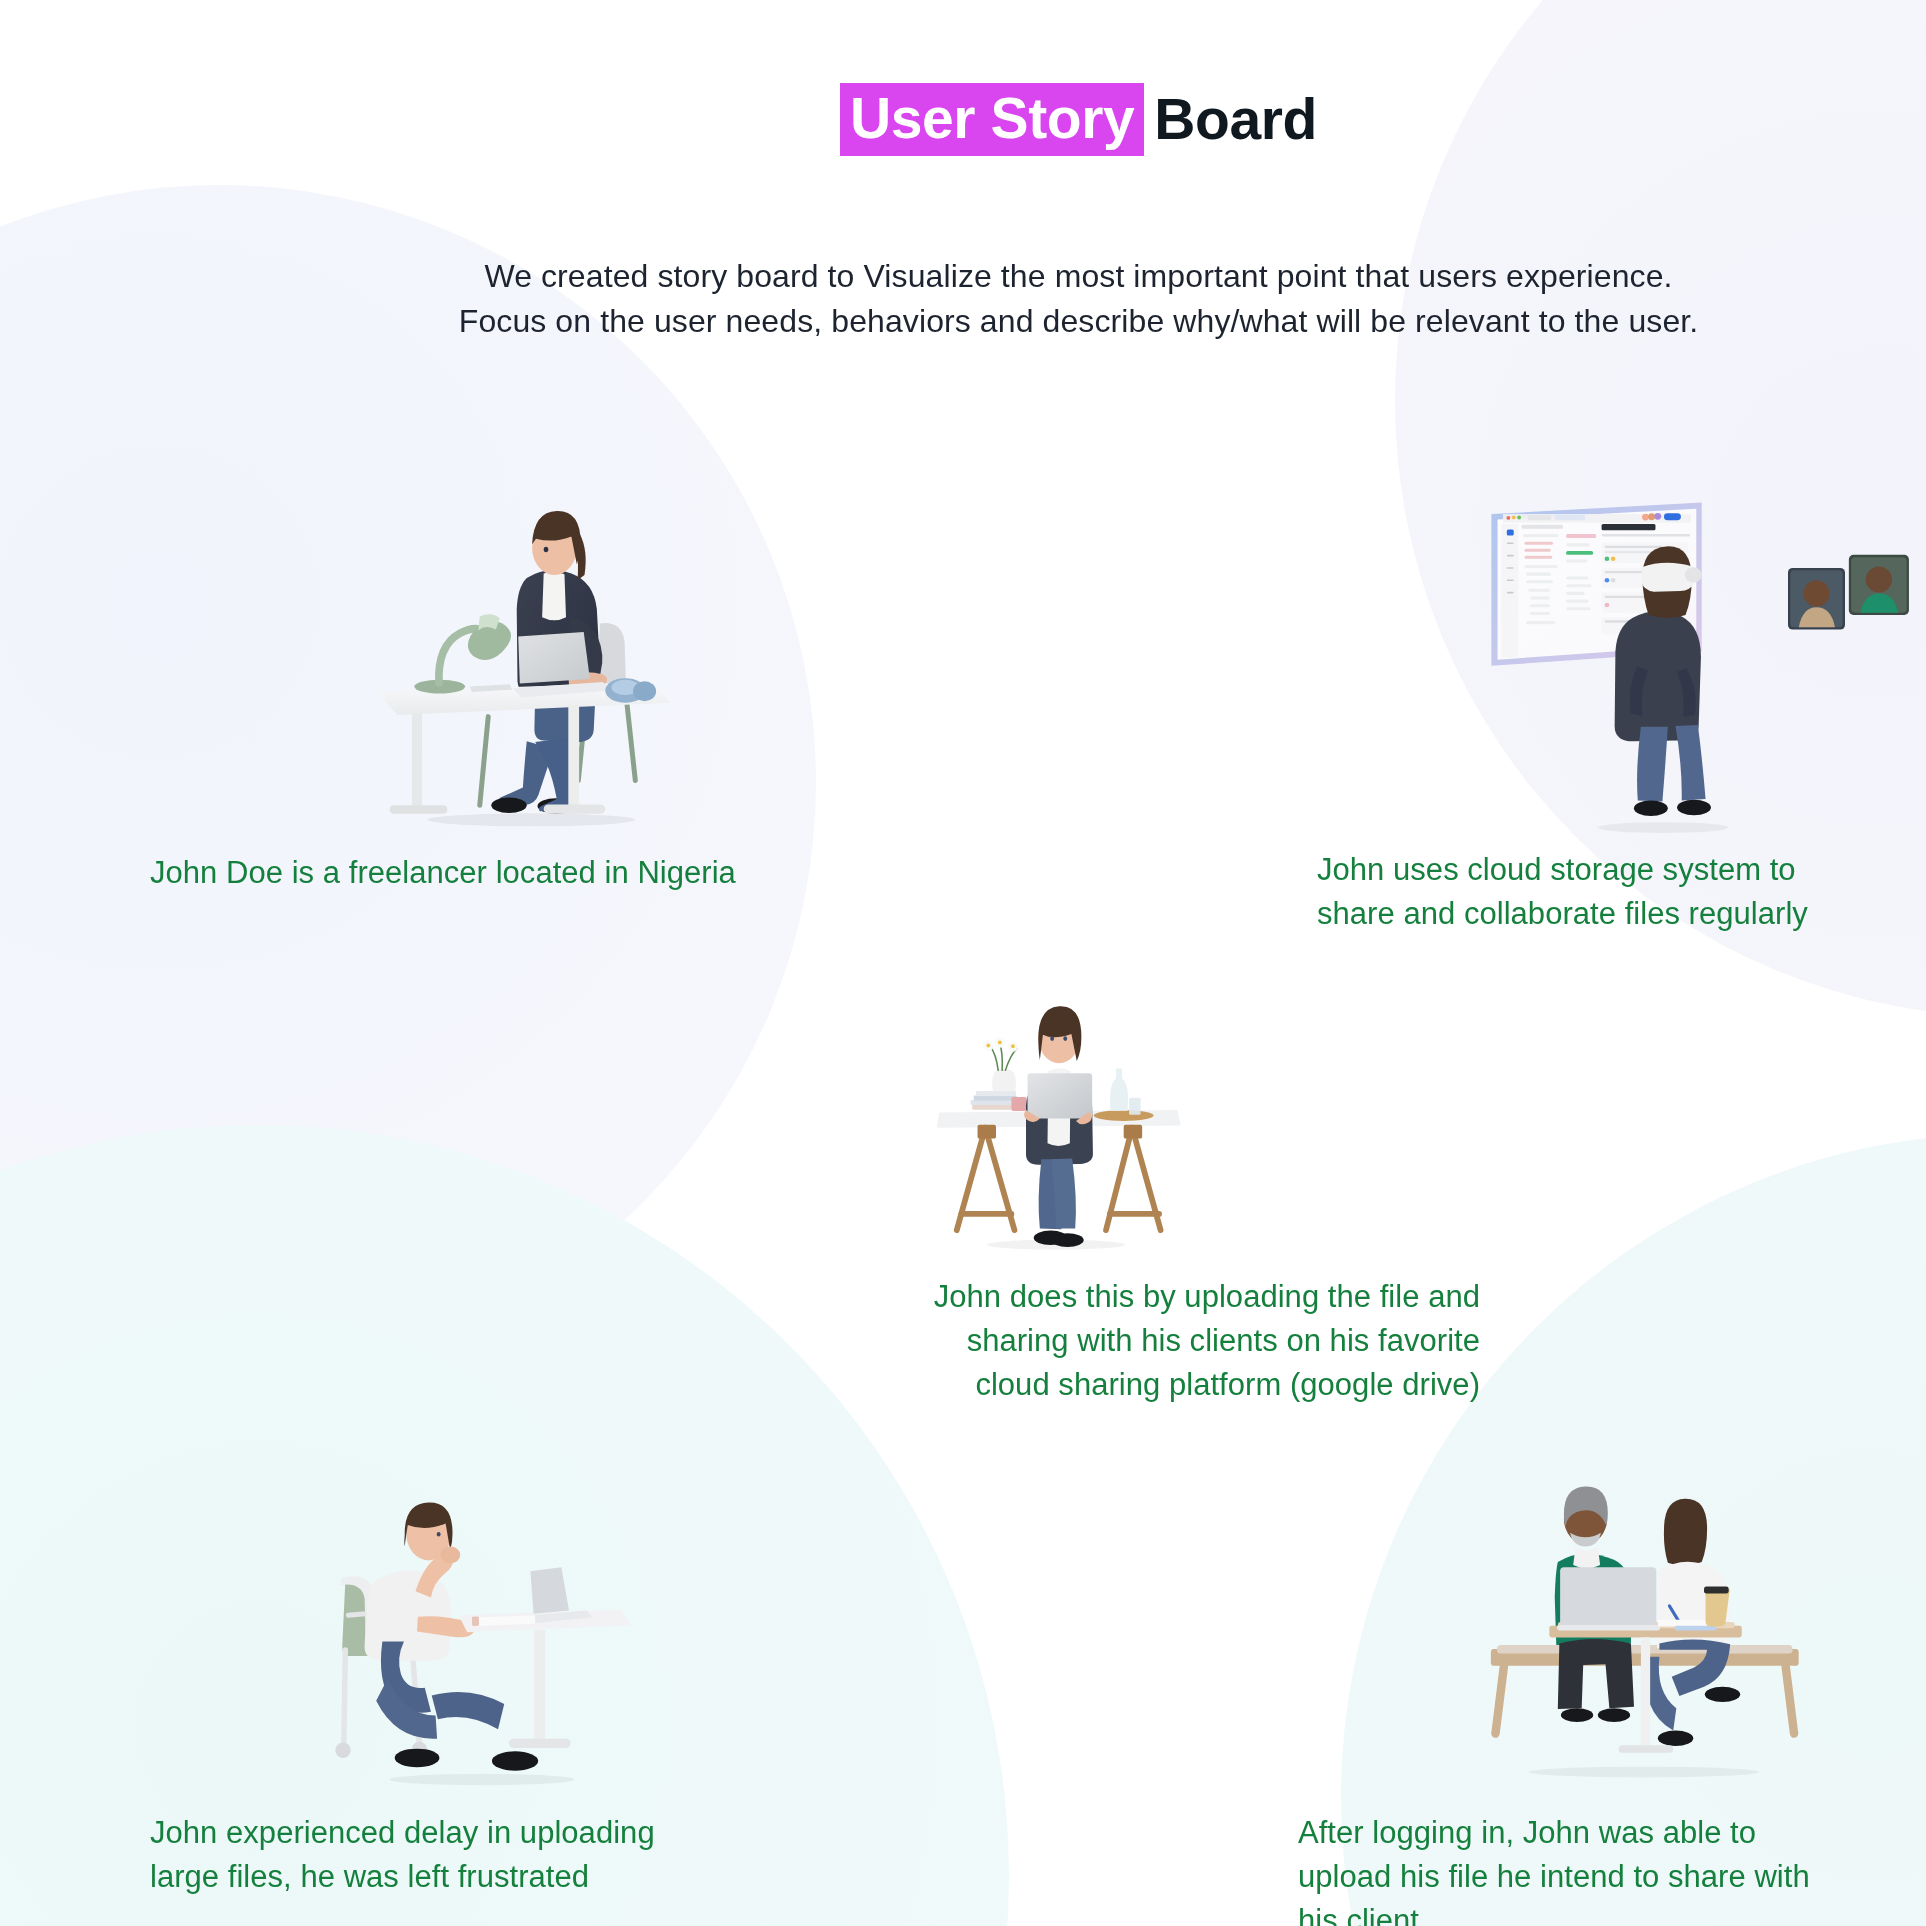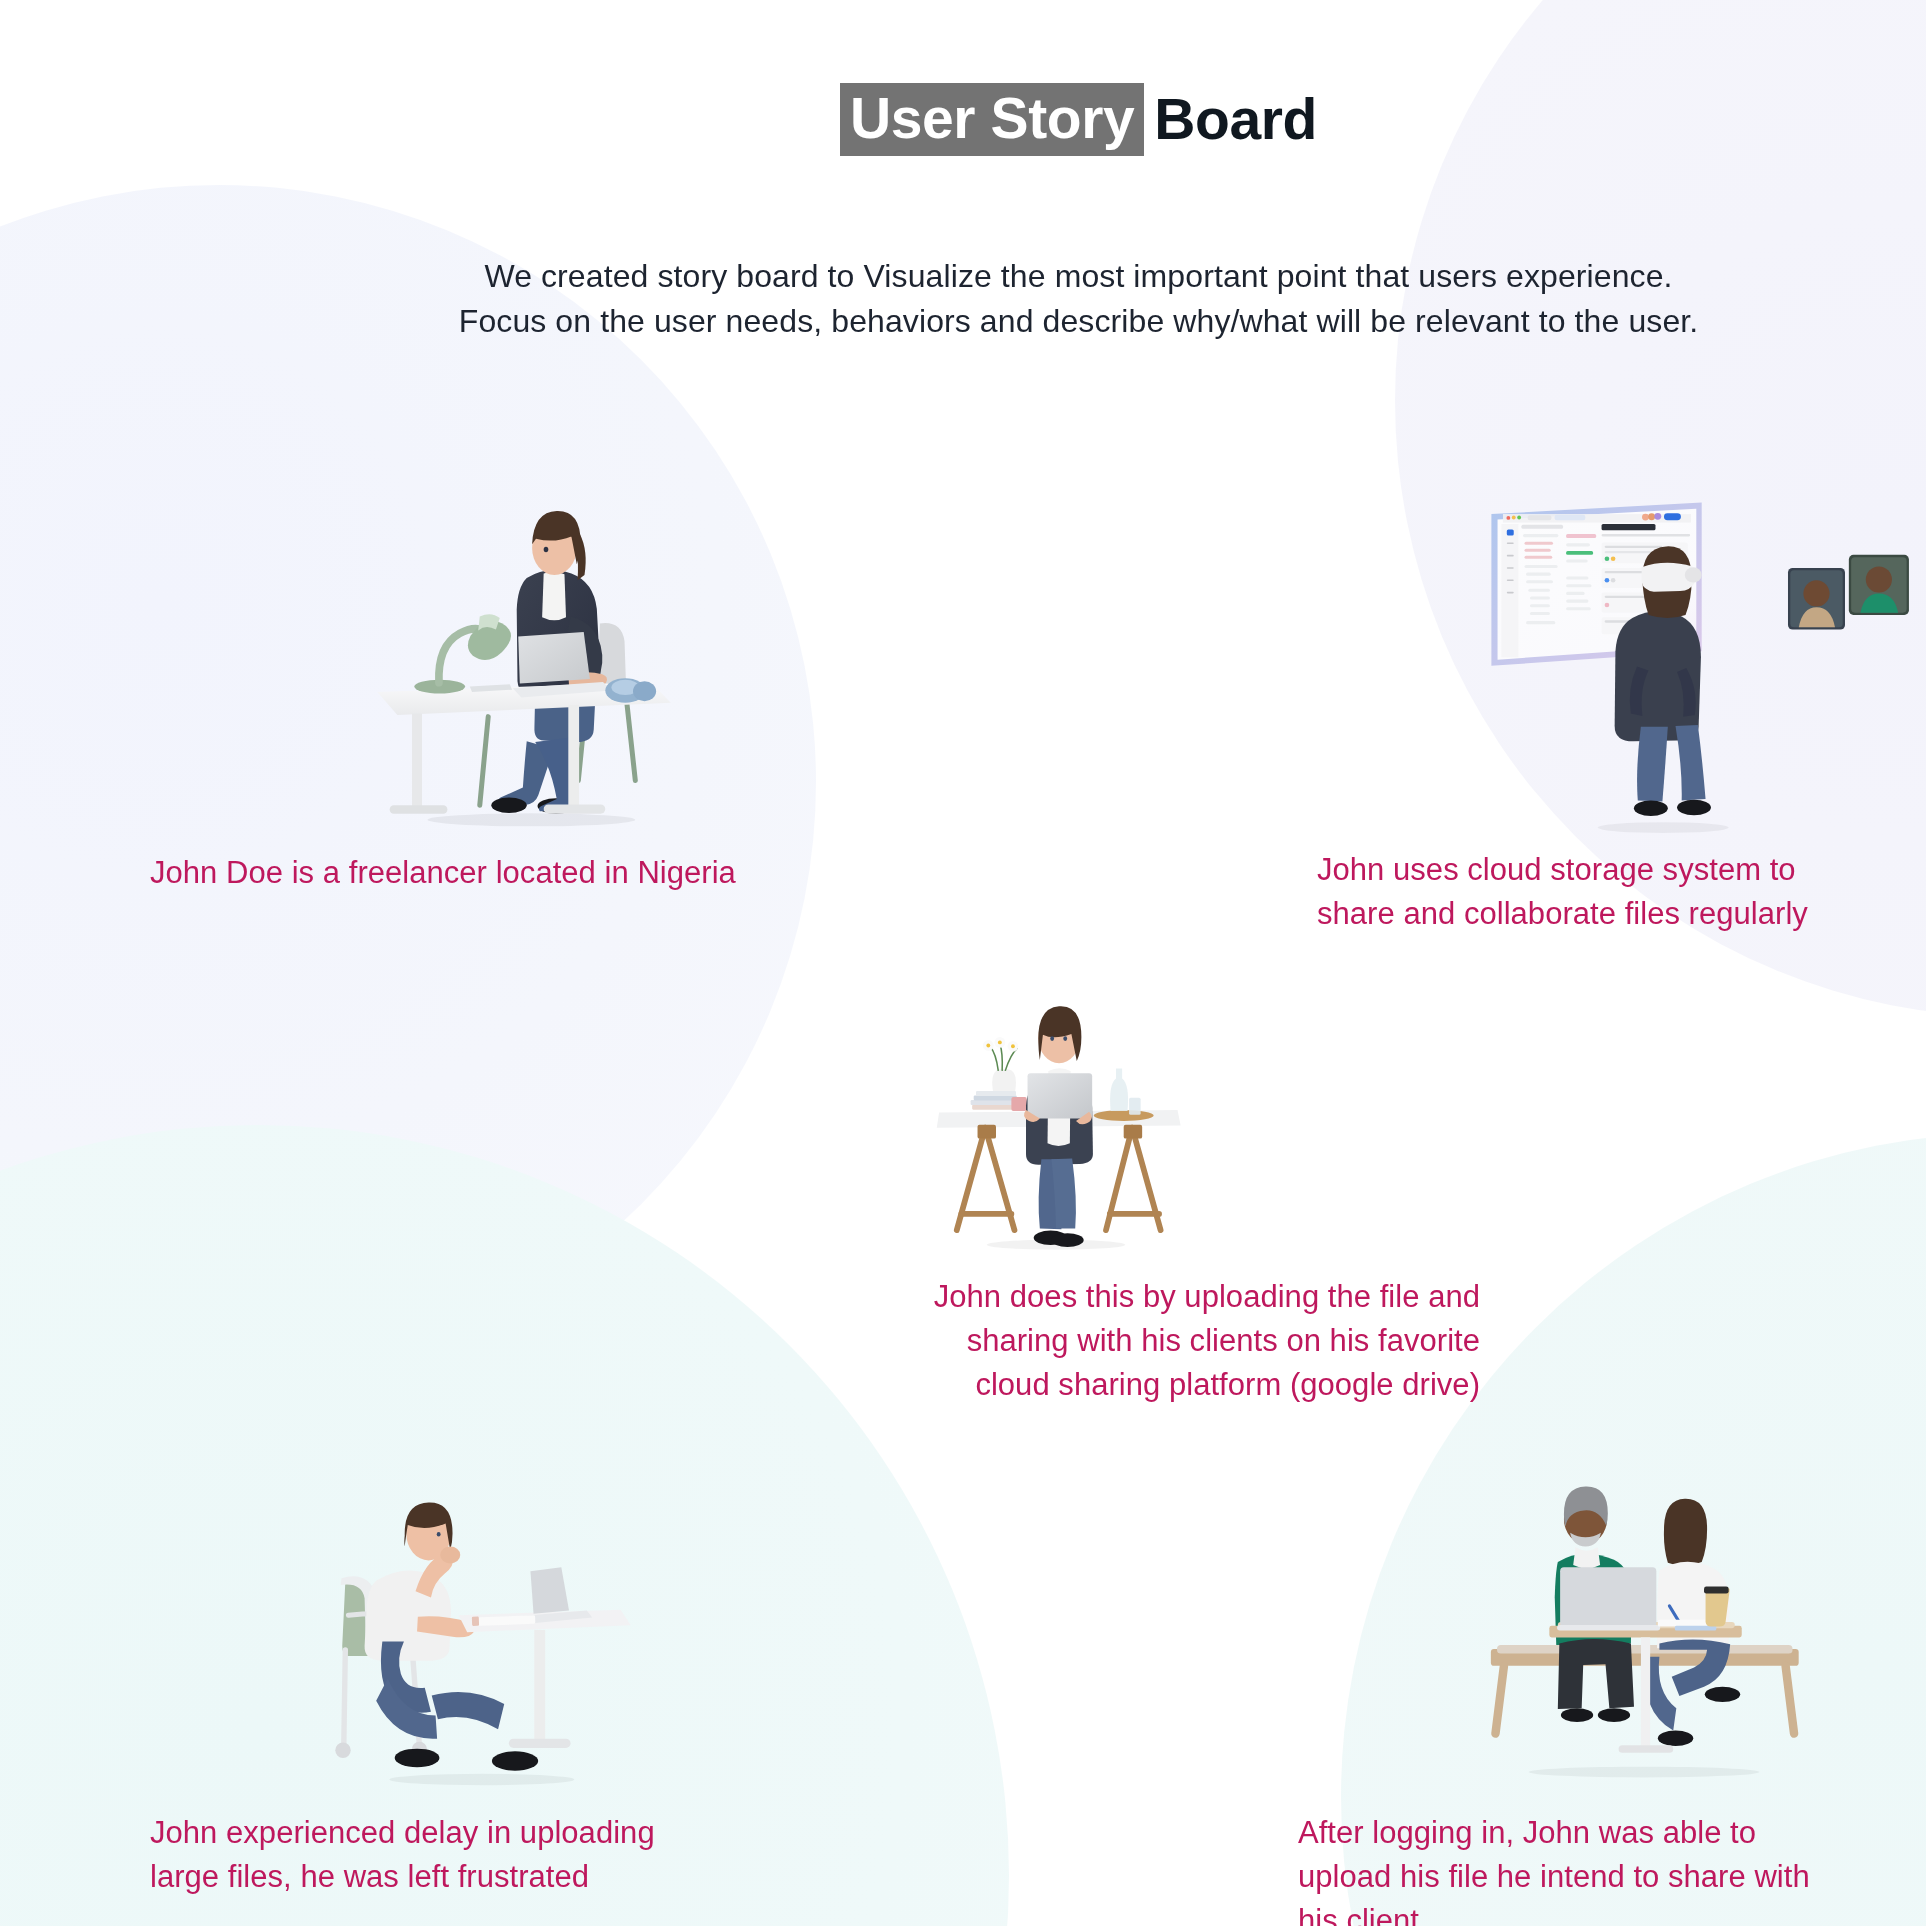--- a/index.html
+++ b/index.html
@@ -33,41 +33,41 @@
 
   
   .page { position:relative; z-index:2; width:2157px; height:2749px; }
 
   
   .title-row {
     position:absolute; top:83px; left:0; width:2157px;
     display:flex; justify-content:center; align-items:center; gap:0;
   }
   .title-hl {
-    background:#737373; color:#ffffff;
+    background:#d946ef; color:#ffffff;
     font-size:57px; font-weight:700; letter-spacing:-0.4px;
     padding:7px 10px 9.2px 10px; line-height:1.0;
   }
   .title-rest {
     color:#101820; font-size:57px; font-weight:700; letter-spacing:-0.4px;
     padding-left:10px; line-height:1.0;
   }
 
   .subtitle {
     position:absolute; top:254px; left:0; width:2157px;
     text-align:center; color:#1d2430;
     font-size:32px; font-weight:400; line-height:1.42; letter-spacing:0.1px;
   }
   .subtitle span { display:block; }
 
   
   .cell { position:absolute; }
   .illo { position:relative; }
   .caption {
-    color:#be185d; font-size:31px; font-weight:400;
+    color:#15803d; font-size:31px; font-weight:400;
     line-height:1.42; letter-spacing:0.04px; white-space:pre-line;
   }
 
   
   #cell-1 { left:150px;  top:501px;  width:847px; }
   #cell-1 .illo { width:347px; height:335px; margin-left:204px; }
   #cell-1 .caption { margin-top:15.4px; }
 
   #cell-2 { left:1317px; top:497px;  width:743px; }
   #cell-2 .illo { width:416px; height:343px; margin-left:169px; }

